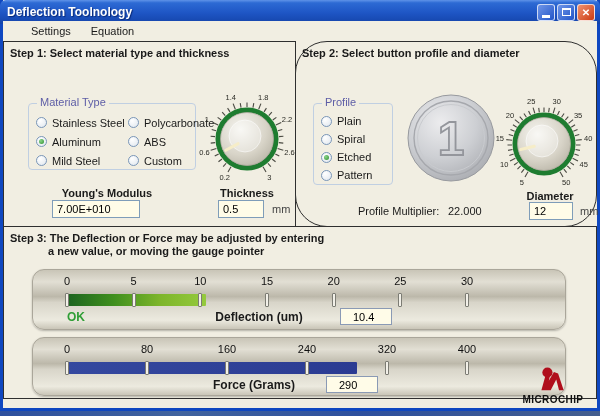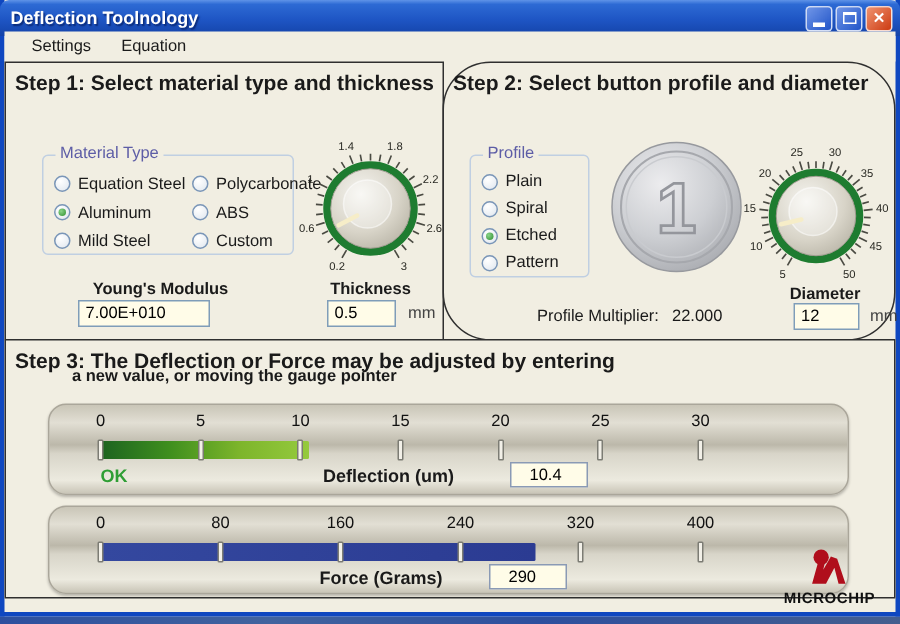--- a/index.html
+++ b/index.html
@@ -17,29 +17,29 @@
          text-shadow:1px 1px 1px #0a2a78;flex:1;white-space:nowrap;}
   .tb-buttons{display:flex;gap:2px;padding-right:5px;}
   .tbtn{width:18px;height:17px;border-radius:3px;border:1px solid rgba(255,255,255,.75);
         display:flex;align-items:center;justify-content:center;color:#fff;font-size:10px;font-weight:bold;}
   .tbtn.minmax{background:linear-gradient(135deg,#7096e8,#2255c8);}
   .tbtn.close{background:linear-gradient(135deg,#f0926f,#cc3b12);}
   .glyph-min{display:block;width:8px;height:3px;background:#fff;margin-top:8px;}
   .glyph-max{display:block;width:9px;height:8px;border:1px solid #fff;border-top:2px solid #fff;}
   
   .menubar{position:absolute;left:0;top:21px;width:594px;height:20px;background:#f1eee2;
-           display:flex;align-items:center;gap:4px;padding-left:10px;}
+           display:flex;align-items:center;gap:4px;padding-left:20px;}
   .menu-item{padding:2px 8px;cursor:default;}
   
   .content{position:absolute;left:0;top:41px;width:594px;height:364px;}
   .panel{position:absolute;border:1px solid #2f2f2f;background:#f1eee2;}
   #step1{left:0;top:0;width:293px;height:186px;}
   #step2{left:292px;top:0;width:302px;height:186px;border-radius:32px;}
   #step3{left:0;top:185px;width:594px;height:173px;}
-  .step-header{position:absolute;left:6px;top:5px;font-weight:bold;font-size:14px;}
+  .step-header{position:absolute;left:6px;top:5px;font-weight:bold;font-size:11px;}
   .step-header2{position:absolute;left:44px;top:18px;font-weight:bold;font-size:11px;}
   
   .groupbox{position:absolute;border:1px solid #c0cfe2;border-radius:4px;}
   .groupbox .caption{position:absolute;top:-8px;left:8px;background:#f1eee2;padding:0 3px;
                      color:#5d5da6;font-size:11px;}
   #material-group{left:24px;top:61px;width:168px;height:67px;}
   #material-group .rows{display:grid;grid-template-columns:92px auto;grid-auto-rows:19px;
                         padding:9px 0 0 7px;}
   #profile-group{left:17px;top:61px;width:80px;height:82px;}
   #profile-group .rows{display:grid;grid-template-columns:auto;grid-auto-rows:18px;padding:8px 0 0 7px;}
@@ -109,21 +109,21 @@
 
     <div class="content">
 
       <div class="panel" id="step1">
         <div class="step-header">Step 1: Select material type and thickness</div>
         <div class="groupbox" id="material-group">
           <span class="caption">Material Type</span>
           <div class="rows" id="material-rows">
               <div class="radio-row">
                 <span class="radio"></span>
-                <span>Equation Steel</span>
+                <span>Stainless Steel</span>
               </div>
               <div class="radio-row">
                 <span class="radio"></span>
                 <span>Polycarbonate</span>
               </div>
               <div class="radio-row">
                 <span class="radio sel"></span>
                 <span>Aluminum</span>
               </div>
               <div class="radio-row">

